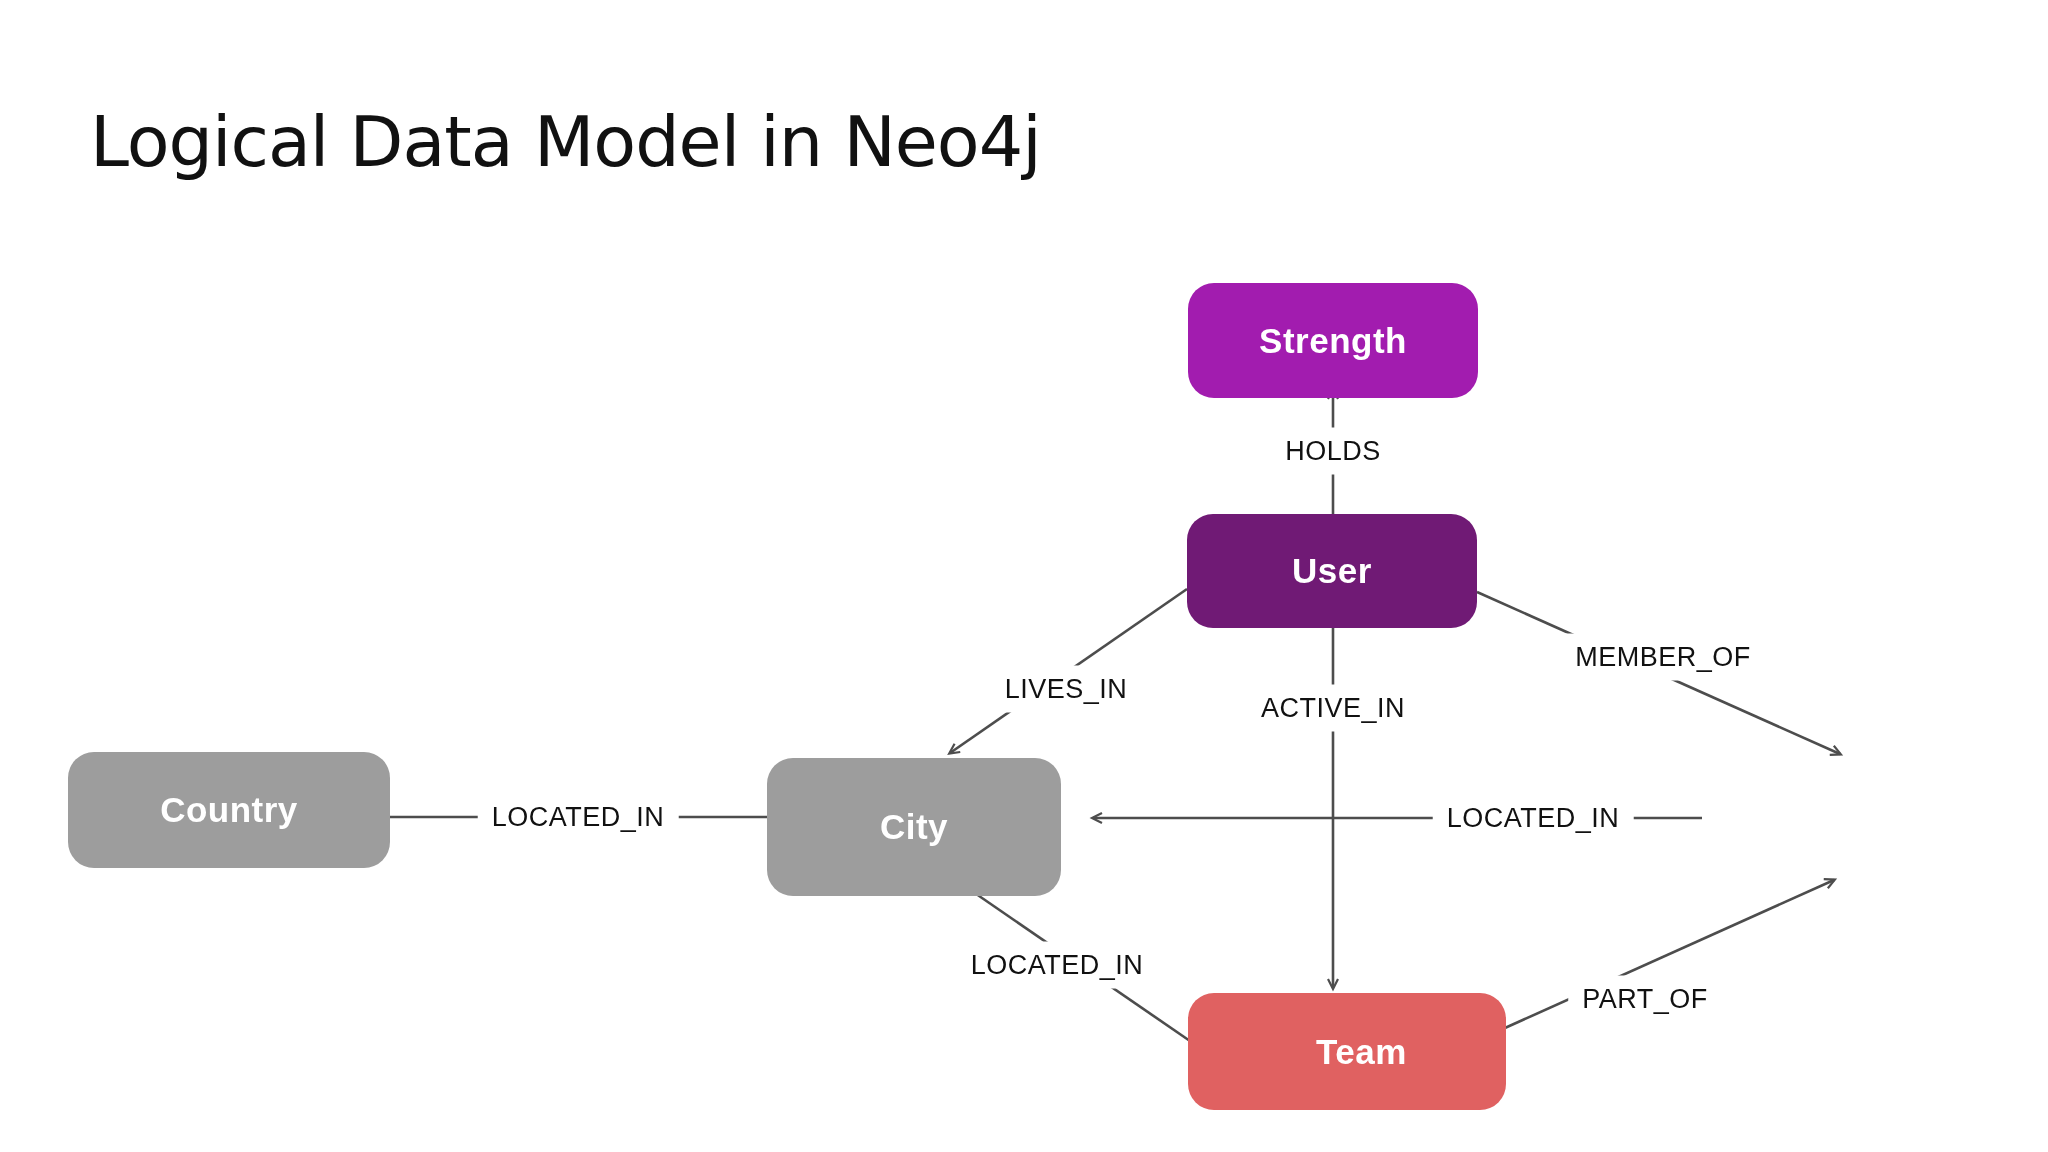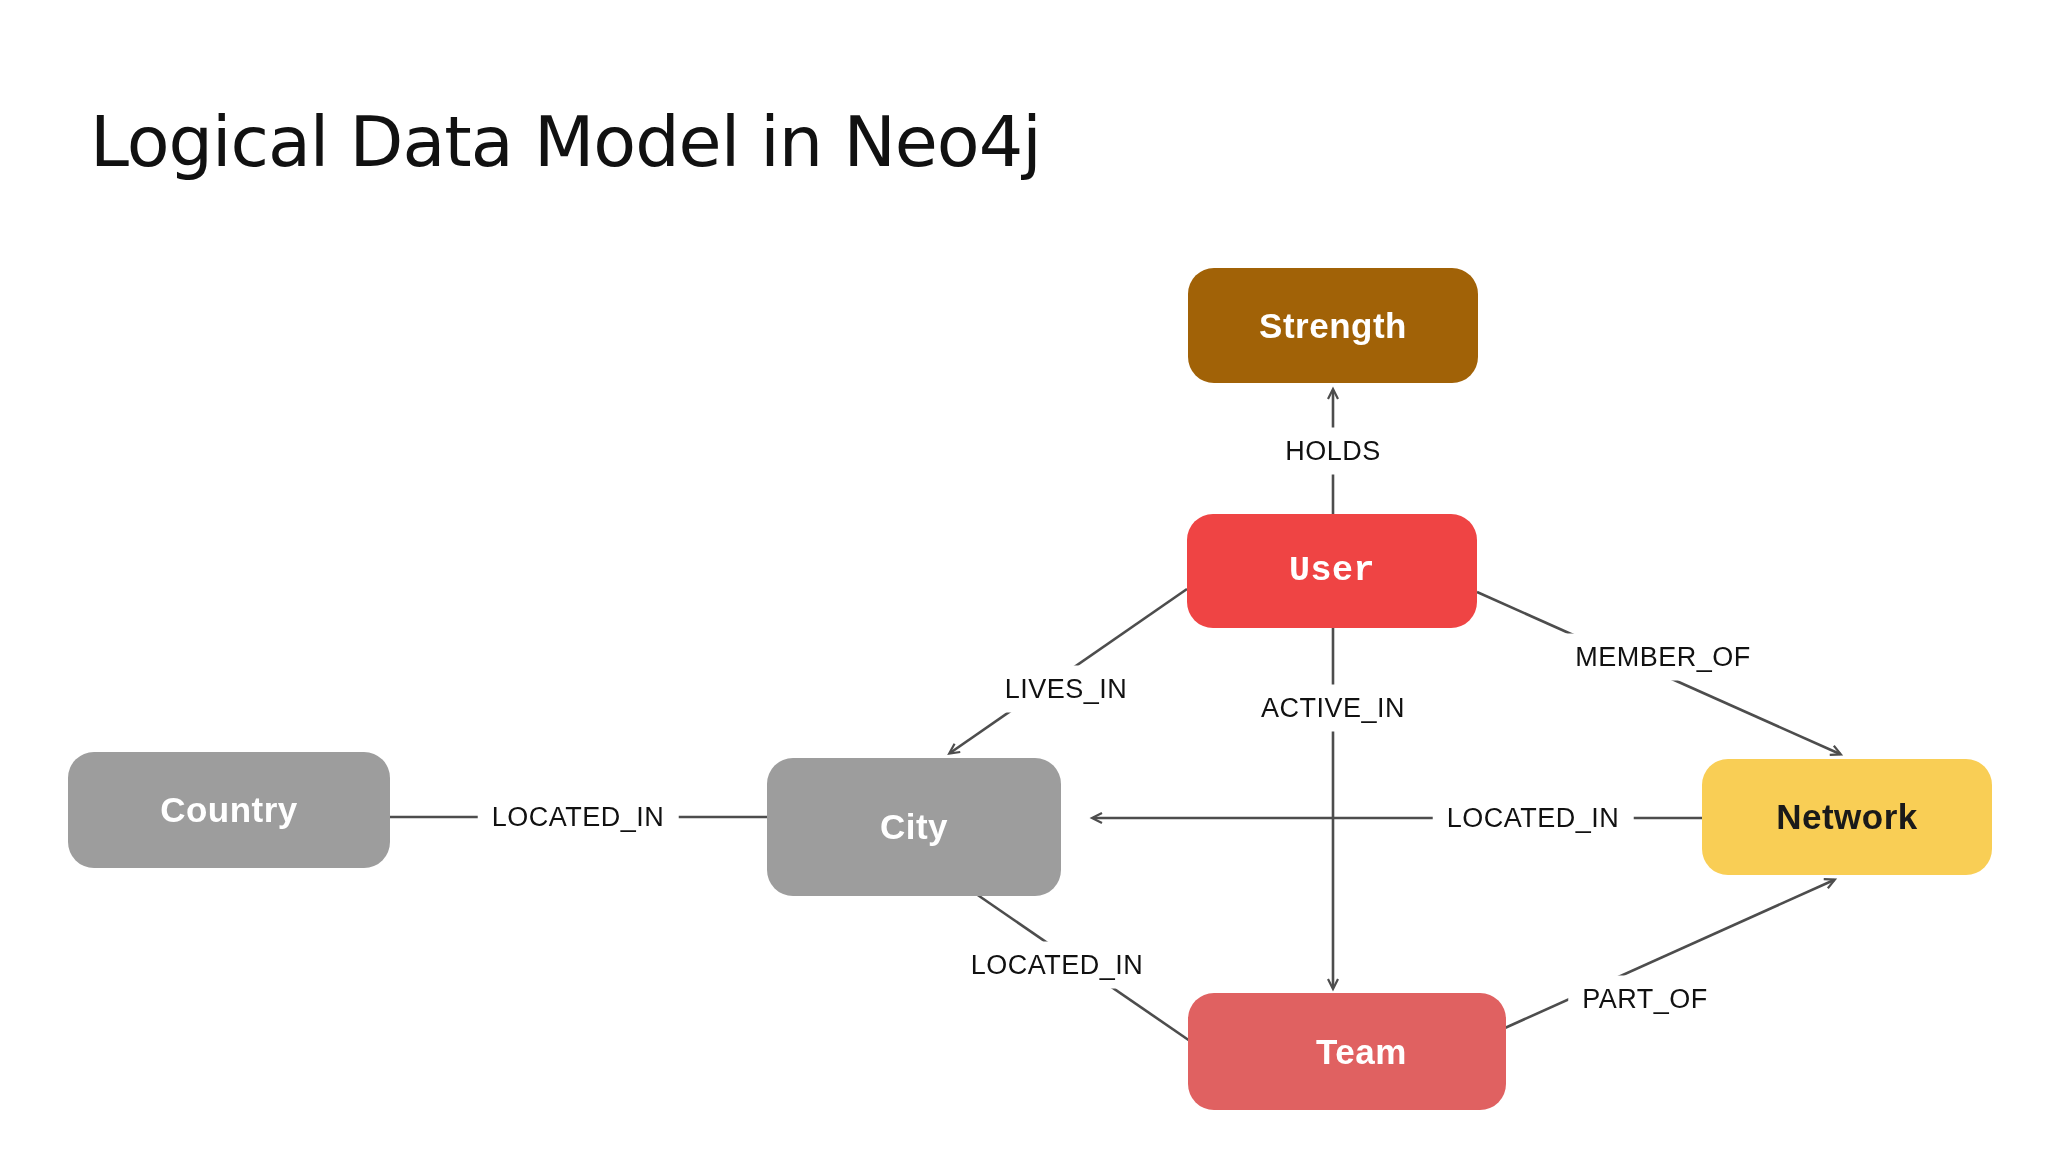--- a/index.html
+++ b/index.html
@@ -98,20 +98,19 @@
 
   <div class="edge-label lbl-holds">HOLDS</div>
   <div class="edge-label lbl-lives-in">LIVES_IN</div>
   <div class="edge-label lbl-active-in">ACTIVE_IN</div>
   <div class="edge-label lbl-member-of">MEMBER_OF</div>
   <div class="edge-label lbl-located-in-a">LOCATED_IN</div>
   <div class="edge-label lbl-located-in-b">LOCATED_IN</div>
   <div class="edge-label lbl-located-in-c">LOCATED_IN</div>
   <div class="edge-label lbl-part-of">PART_OF</div>
 
-  <div class="node node-strength" style="background-color: #a16207; color: rgb(255, 255, 255);">Strength</div>
-  <div class="node node-user" style="background-color: #ef4444; color: rgb(255, 255, 255); font-family: Liberation Mono, monospace;">User</div>
+  <div class="node node-strength" style="background-color: #a21caf; color: rgb(255, 255, 255); margin-top: 15px;">Strength</div>
+  <div class="node node-user" style="background-color: #701a75; color: rgb(255, 255, 255);">User</div>
   <div class="node node-country" style="background-color: rgb(157, 157, 157); color: rgb(255, 255, 255);">Country</div>
   <div class="node node-city" style="background-color: rgb(157, 157, 157); color: rgb(255, 255, 255);">City</div>
-  <div class="node node-network" style="background-color: rgb(249, 206, 85); color: rgb(26, 26, 26);">Network</div>
   <div class="node node-team" style="background-color: rgb(224, 97, 97); color: rgb(255, 255, 255);">Team</div>
 
 </div>
 
 </body></html>

